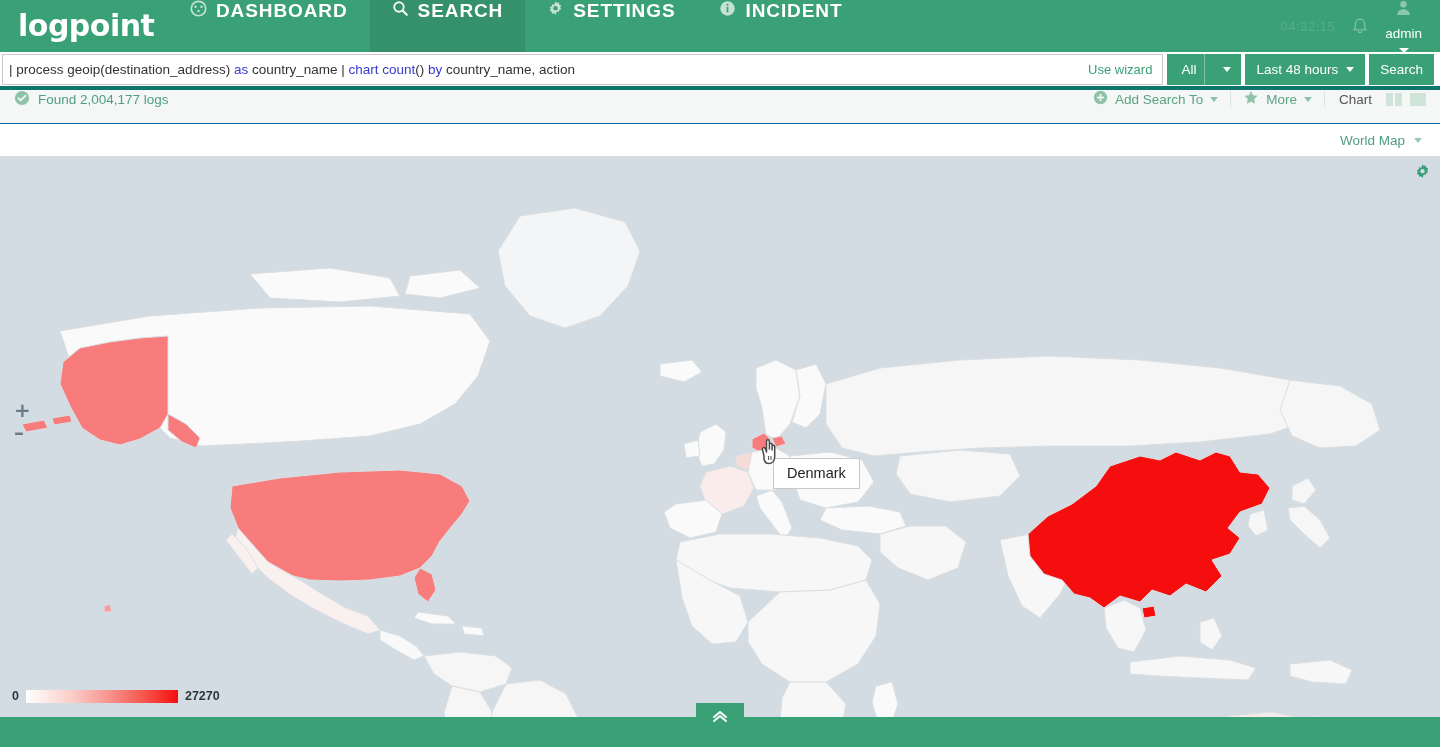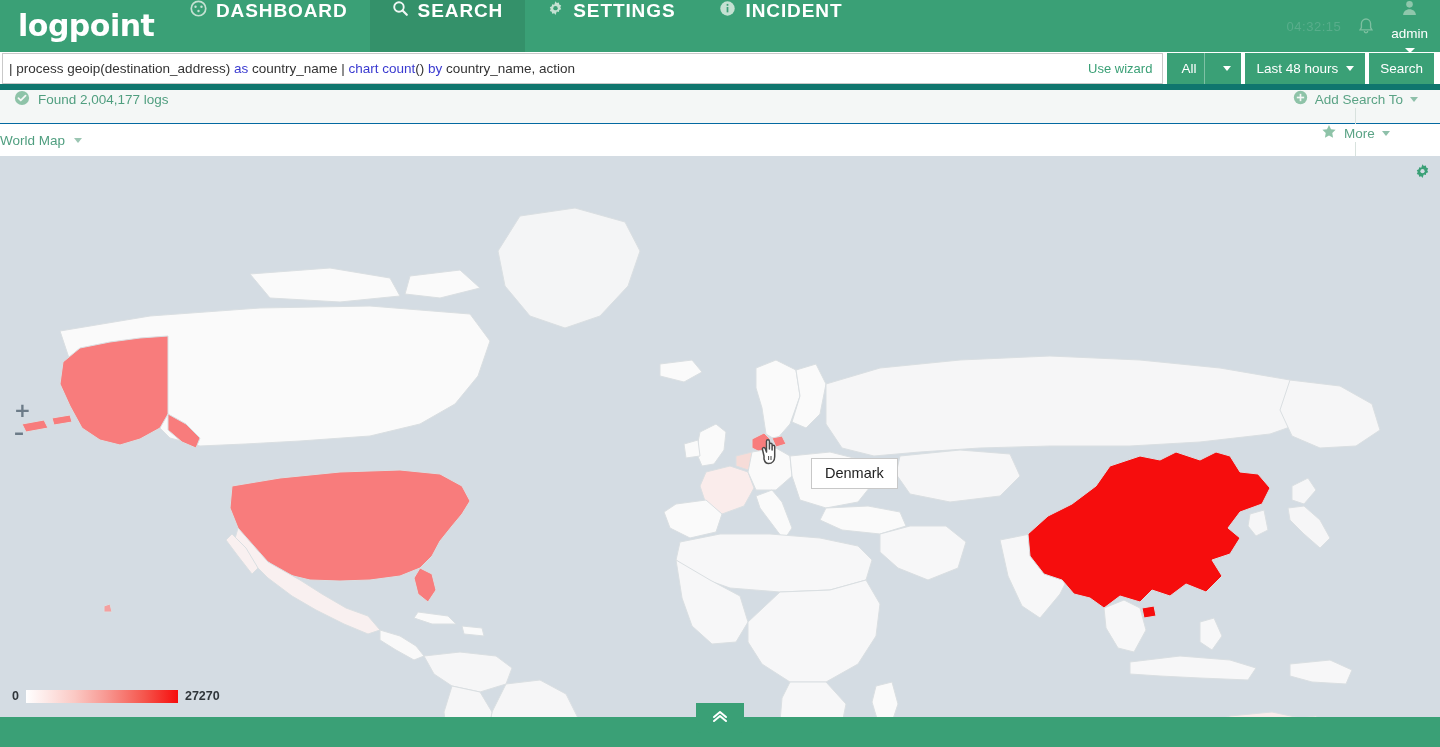--- a/index.html
+++ b/index.html
@@ -47,21 +47,21 @@
     cursor: pointer;
     user-select: none;
   }
   .navitem.active { background: #34916a; }
   .navitem svg { flex: none; opacity: 0.93; }
   .nav-right {
     margin-left: auto;
     display: flex;
     align-items: center;
     gap: 16px;
-    padding-right: 12px;
+    padding-right: 18px;
   }
   .clock {
     color: #58ad8b;
     font-size: 13px;
     letter-spacing: 0.5px;
   }
   .bell { cursor: pointer; display: flex; align-items: center;}
   .userbox {
     display: flex; align-items: center; gap: 7px;
     color: #ffffff; font-size: 13.5px; cursor: pointer; flex-direction: column;
@@ -74,21 +74,21 @@
   }
 
   
   .searchbar {
     height: 38px;
     background: #ffffff;
     display: flex;
     align-items: center;
     padding: 0 6px 0 0;
     gap: 4px;
-    border-bottom: 6px solid #0f766e;
+    border-bottom: 4px solid #0f766e;
   }
   .query-wrap {
     flex: 1;
     height: 31px;
     border: 1px solid #c9c9c9;
     background: #ffffff;
     display: flex;
     align-items: center;
     margin-left: 2px;
     padding: 0 8px 0 6px;
@@ -141,21 +141,21 @@
     align-items: flex-start;
     padding: 0 10px 0 14px;
     border-bottom: 1px solid #0369a1;
   }
   .found {
     display: flex; align-items: center; gap: 8px;
     color: #4f9e7f; font-size: 13.5px;
   }
   .rb-right {
     margin-left: auto;
-    display: flex; align-items: center; gap: 0px; flex-direction: column;
+    display: flex; align-items: center; gap: 0px;
   }
   .rb-item {
     display: flex; align-items: center; gap: 7px;
     color: #5aa385; font-size: 13.5px;
     padding: 0 12px; cursor: pointer;
   }
   .rb-item .cg {
     width: 0; height: 0;
     border-left: 4.5px solid transparent;
     border-right: 4.5px solid transparent;
@@ -164,21 +164,21 @@
   .rb-divider { width: 1px; height: 16px; background: #d8e2de; }
   .chart-label { color: #555555; font-size: 13.5px; padding: 0 10px 0 14px; }
   .layout-icon { display: flex; gap: 3px; padding: 0 3px; cursor: pointer; }
 
   
   .maptoolbar {
     height: 32px;
     background: #ffffff;
     display: flex;
     align-items: center;
-    justify-content: flex-start;
+    justify-content: flex-end;
     padding-right: 18px;
   }
   .worldmap-sel {
     display: flex; align-items: center; gap: 9px;
     color: #4f9e7f; font-size: 13.5px; cursor: pointer;
   }
   .worldmap-sel .cg {
     width: 0; height: 0;
     border-left: 4.5px solid transparent;
     border-right: 4.5px solid transparent;
@@ -213,21 +213,21 @@
   .gearbtn {
     position: absolute;
     right: 9px; top: 7px;
     cursor: pointer;
     z-index: 5;
   }
 
   
   .tooltip {
     position: absolute;
-    left: 811px; top: 302px;
+    left: 773px; top: 302px;
     background: #ffffff;
     border: 1px solid #c8c8c8;
     padding: 6px 13px 7px 13px;
     font-size: 14.5px;
     color: #222222;
     z-index: 9;
     white-space: nowrap;
   }
   .cursor-hand {
     position: absolute;

